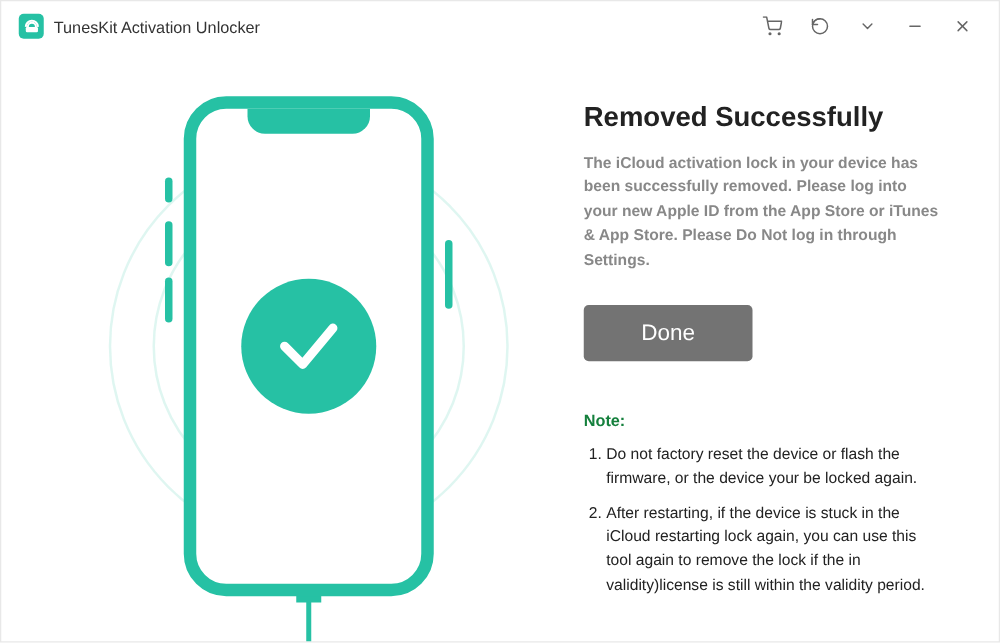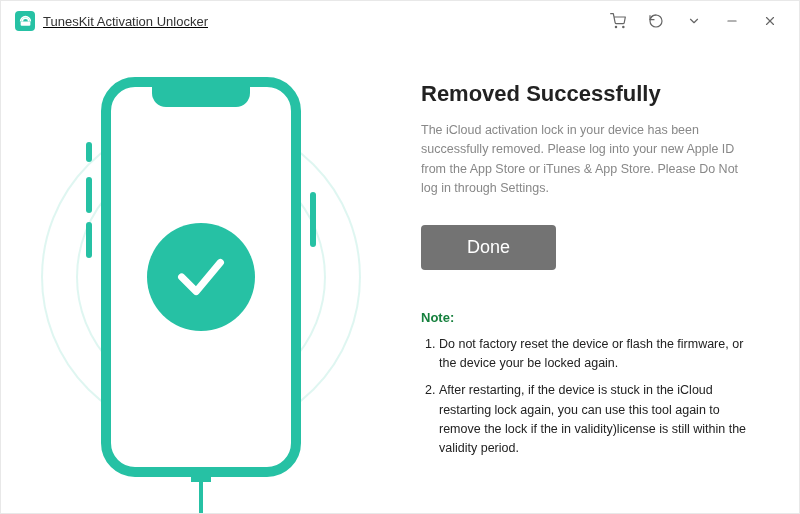--- a/index.html
+++ b/index.html
@@ -6,37 +6,37 @@
     body {
       width: 800px; height: 514px;
       font-family: -apple-system, "Segoe UI", Helvetica, Arial, sans-serif;
       background: #fff; overflow: hidden; position: relative;
       border: 1px solid #e8e8e8;
     }
     .titlebar {
       height: 40px; display: flex; 
       padding: 0 10px 0 14px;
       justify-content: space-between;
-      text-decoration: underline;
     }
     .tb-left { display: flex; align-items: center; gap: 8px; }
     .logo {
       width: 20px; height: 20px; border-radius: 4px;
       background: #26c1a4; display: flex; align-items: center; justify-content: center;
     }
     .app-title { font-size: 13px; color: #333; }
     .tb-right { display: flex; align-items: center; gap: 0; }
     .tb-btn {
       width: 38px; height: 30px; display: flex; align-items: center; justify-content: center;
       color: #777; cursor: pointer;
     }
     .tb-btn svg { stroke: #666; }
     .content {
       position: absolute; top: 40px; left: 0; right: 0; bottom: 0;
       display: flex;
+      padding-left: 46px;
     }
     .left {
       flex: 0 0 400px; display: flex; align-items: center; justify-content: center;
       position: relative;
     }
     .pulse {
       position: absolute; border-radius: 50%;
       border: 2px solid rgba(38,193,164,0.15);
     }
     .p1 { width: 180px; height: 180px; }
@@ -72,21 +72,21 @@
     }
     .check-disc {
       position: absolute; top: 50%; left: 50%; transform: translate(-50%,-50%);
       width: 108px; height: 108px; border-radius: 50%; background: #26c1a4;
       display: flex; align-items: center; justify-content: center;
     }
     .right {
       flex: 1; padding: 40px 44px 0 20px; position: relative;
     }
     h2 { font-size: 22px; font-weight: 700; color: #222; margin-bottom: 14px; }
-    .desc { font-size: 12.5px; line-height: 1.55; color: #888; margin-bottom: 26px; max-width: 340px; }
+    .desc { font-size: 12.5px; line-height: 1.55; color: #888; margin-bottom: 26px; max-width: 340px; font-weight: bold; }
     .done-btn {
       display: inline-block; background: #737373; color: #fff;
       font-size: 18px; padding: 12px 46px; border-radius: 4px;
       border: none; cursor: pointer;
     }
     .note-title { color: #15803d; font-size: 13px; font-weight: 600; margin-top: 40px; margin-bottom: 10px; }
     ol { list-style-position: outside; padding-left: 18px; }
     ol li { font-size: 12.5px; line-height: 1.55; color: #222; margin-bottom: 8px; max-width: 330px; }
   </style>
 </head>

